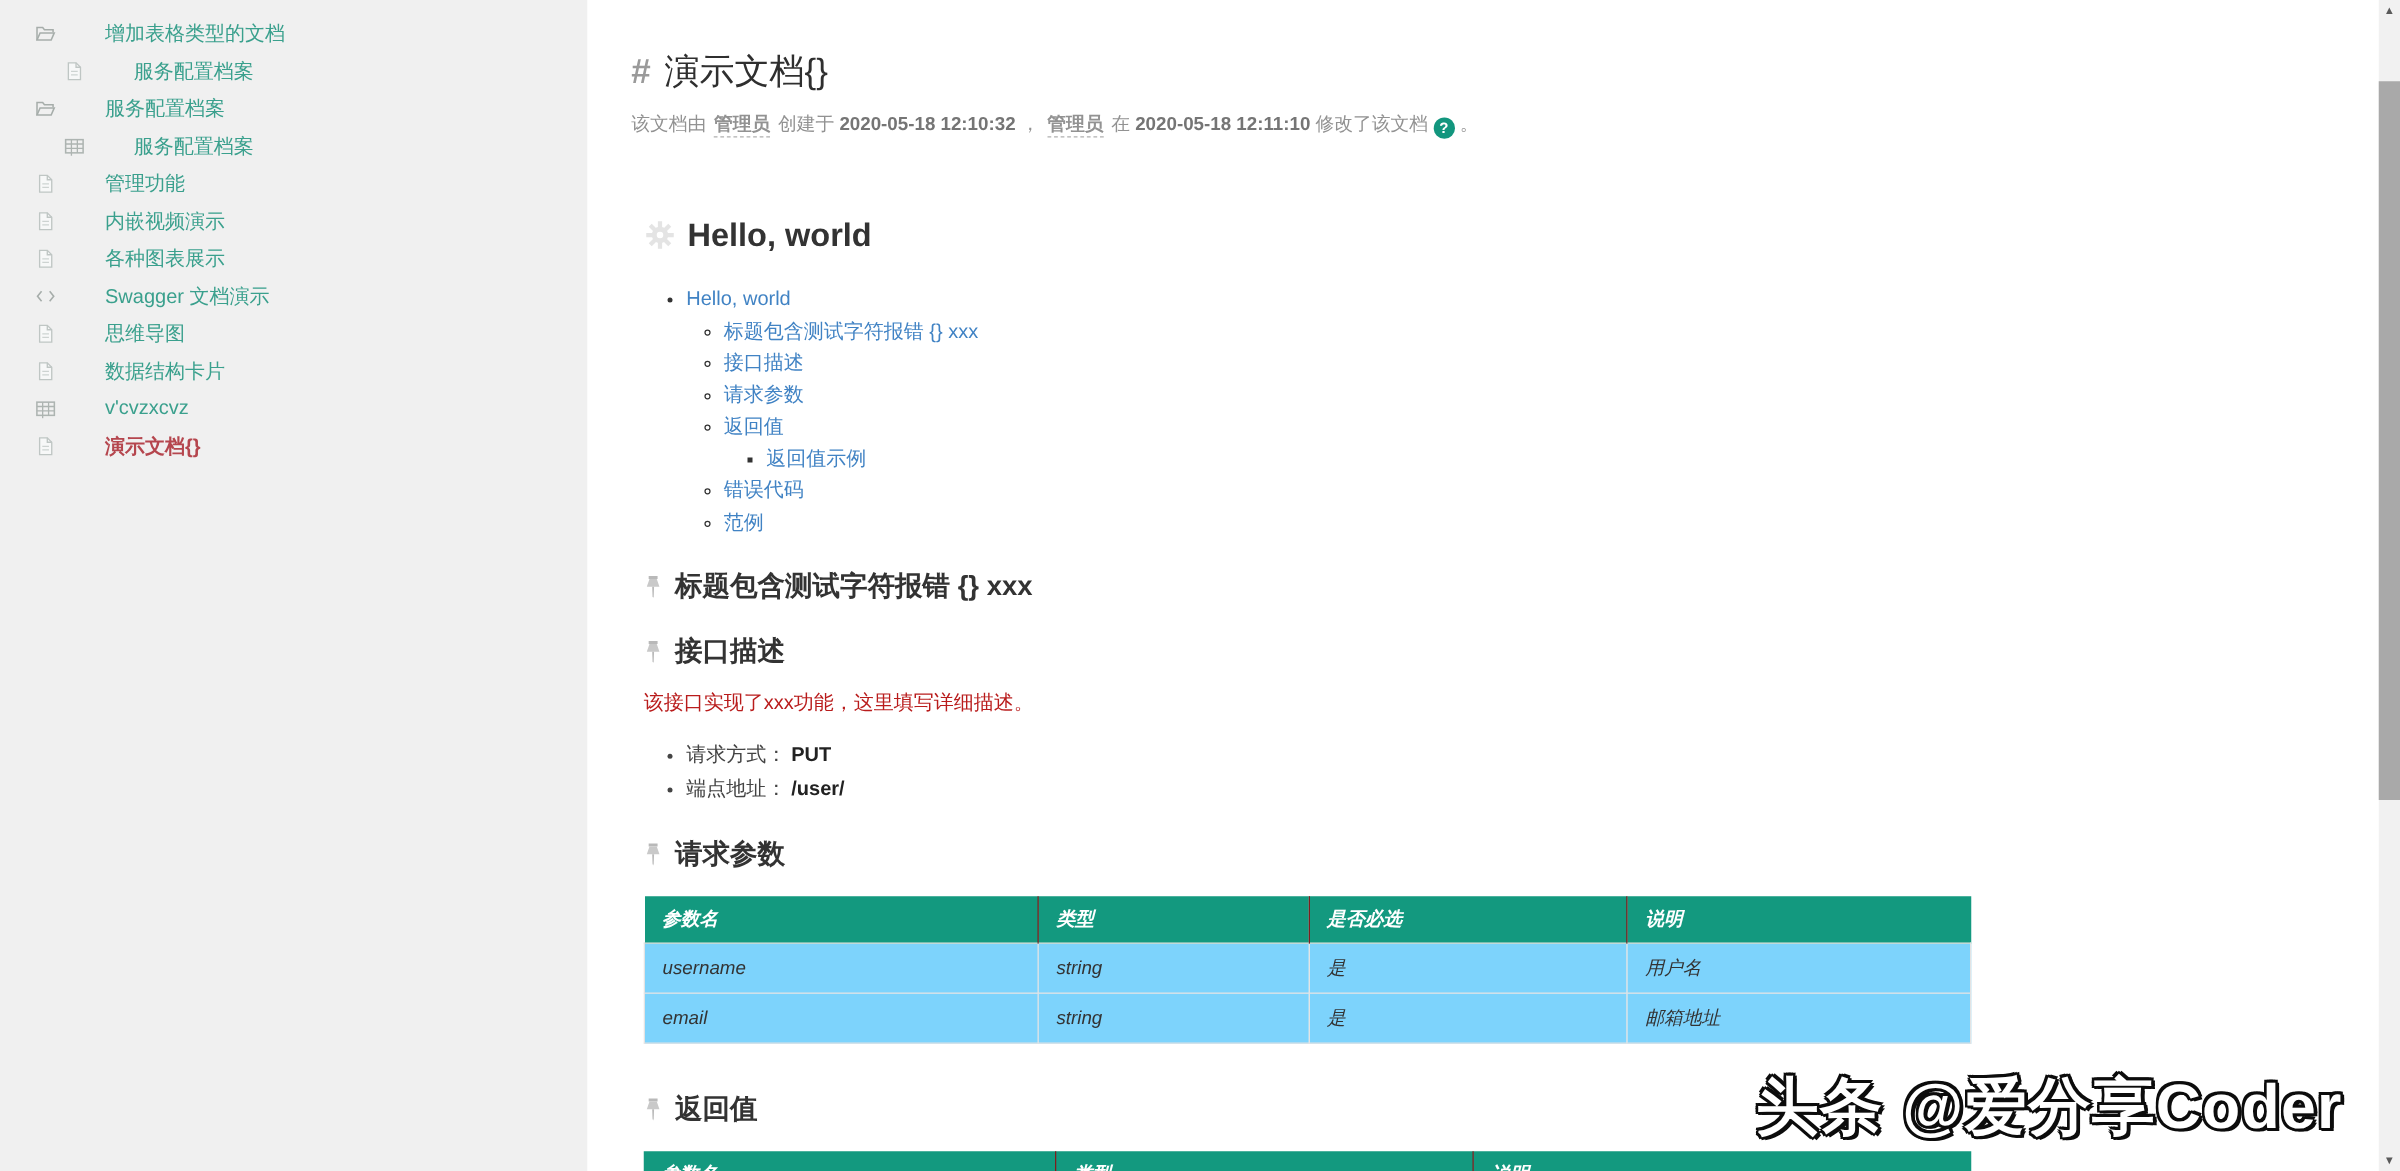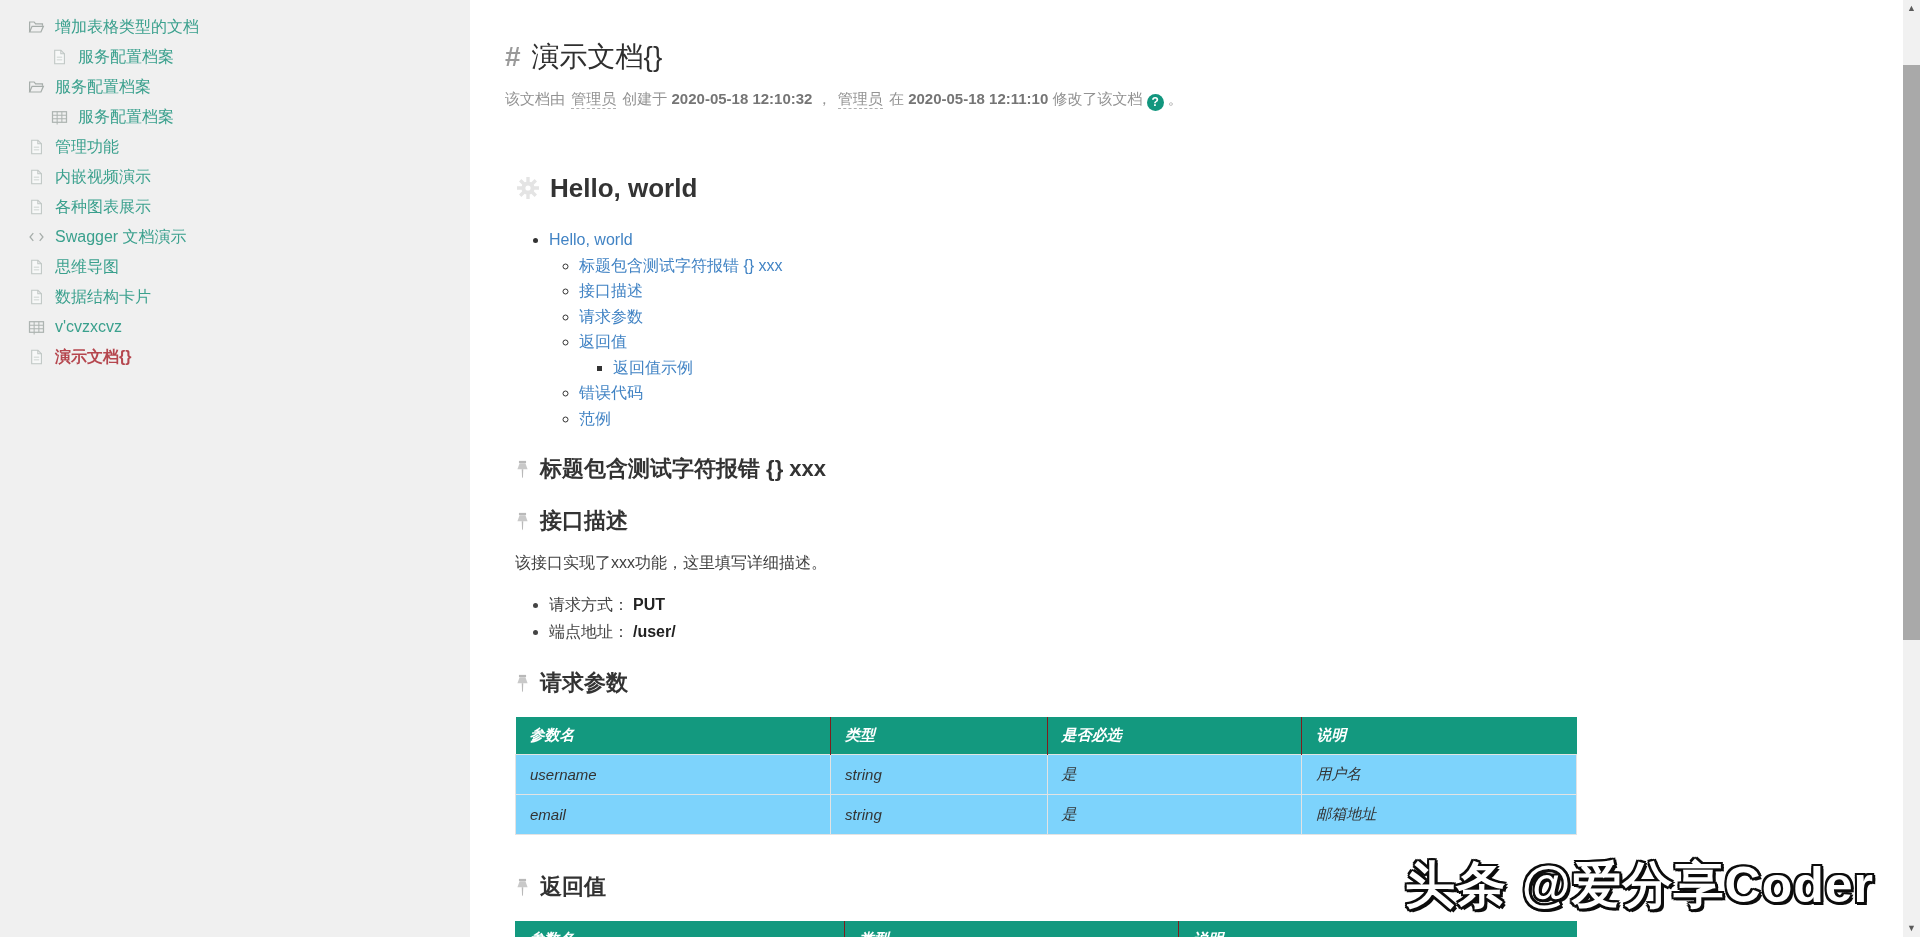--- a/index.html
+++ b/index.html
@@ -8,48 +8,48 @@
   *{box-sizing:border-box;}
   html,body{margin:0;padding:0;}
   body{
     width:1920px;height:937px;overflow:hidden;background:#fff;position:relative;
     font-family:"Liberation Sans","DejaVu Sans",sans-serif;
   }
   
   .sidebar{position:absolute;left:0;top:0;width:470px;height:937px;background:#f0f0f0;overflow:hidden;}
   .tree{list-style:none;margin:12px 0 0 0;padding:0;}
   .tree li{display:flex;align-items:center;height:30px;padding-left:28px;font-size:16px;
-           color:var(--c-side);cursor:pointer;white-space:nowrap;}
+           color:var(--c-side);cursor:pointer;white-space:nowrap;gap:29px;}
   .tree li.lvl1{padding-left:51px;}
   .tree li .ic{width:17px;height:16px;margin-right:10px;flex:none;}
   .tree li.active{color:var(--c-active);font-weight:bold;}
   
   .content{position:absolute;left:470px;top:0;right:17px;bottom:0;background:#fff;
            padding:38px 16px 0 35px;overflow:hidden;}
   .doc-title{font-size:28px;color:#2f2f2f;}
   .hash{color:#9a9a9a;font-weight:bold;margin-right:11px;}
   .doc-meta{margin-top:14px;font-size:15px;color:#929292;}
   .doc-meta b{color:#757575;}
-  .abbr{border-bottom:1px dashed #b0b0b0;padding-bottom:1px;cursor:help;margin:0 2px;}
+  .abbr{border-bottom:1px dashed #b0b0b0;padding-bottom:1px;cursor:help;margin:0 2px;font-weight:bold;}
   .qicon{display:inline-block;width:17px;height:17px;line-height:17px;border-radius:50%;
          background:var(--c-help);color:#fff;font-size:12px;font-weight:bold;text-align:center;
          vertical-align:-2px;cursor:pointer;}
   
   .md{margin:62px 0 0 10px;color:#444;font-size:16px;}
   .mdh1{display:flex;align-items:center;font-size:26px;font-weight:bold;color:#333;margin:0;line-height:30px;}
   .gear{width:26px;height:26px;margin-right:9px;flex:none;}
   .mdh2{display:flex;align-items:center;font-size:22px;font-weight:bold;color:#333;
         margin:24px 0 16px;line-height:28px;}
   .pin{width:15px;height:19px;margin-right:10px;flex:none;}
   .toc{margin:24px 0 0 0;padding-left:34px;list-style:disc;}
   .toc li{line-height:25.5px;color:#333;}
   .toc ul{margin:0;padding-left:30px;list-style:circle;}
   .toc ul ul{list-style:square;padding-left:34px;}
   .toc a{color:var(--c-link);text-decoration:none;cursor:pointer;}
-  .mdp{margin:16px 0;line-height:24px;color:#404040;}
+  .mdp{margin:16px 0;line-height:24px;color:#b91c1c;}
   .kv{margin:16px 0;padding-left:34px;list-style:disc;}
   .kv li{line-height:27px;color:#444;}
   .kv b{color:#222;margin-left:4px;}
   table.mdt{border-collapse:collapse;width:1062px;margin:20px 0 38px;table-layout:fixed;font-style:italic;}
   .mdt th{background:var(--c-th);color:#fff;text-align:left;font-size:15px;font-weight:bold;
           padding:9px 14px;border-left:1px solid #7f1d1d;}
   .mdt th:first-child{border-left:none;}
   .mdt td{border:1px solid #e3e3e3;padding:10px 14px;font-size:15px;color:#333;background:#7dd3fc;}
   
   .watermark{position:absolute;right:46px;bottom:18px;font-size:50px;font-weight:bold;color:#fff;

